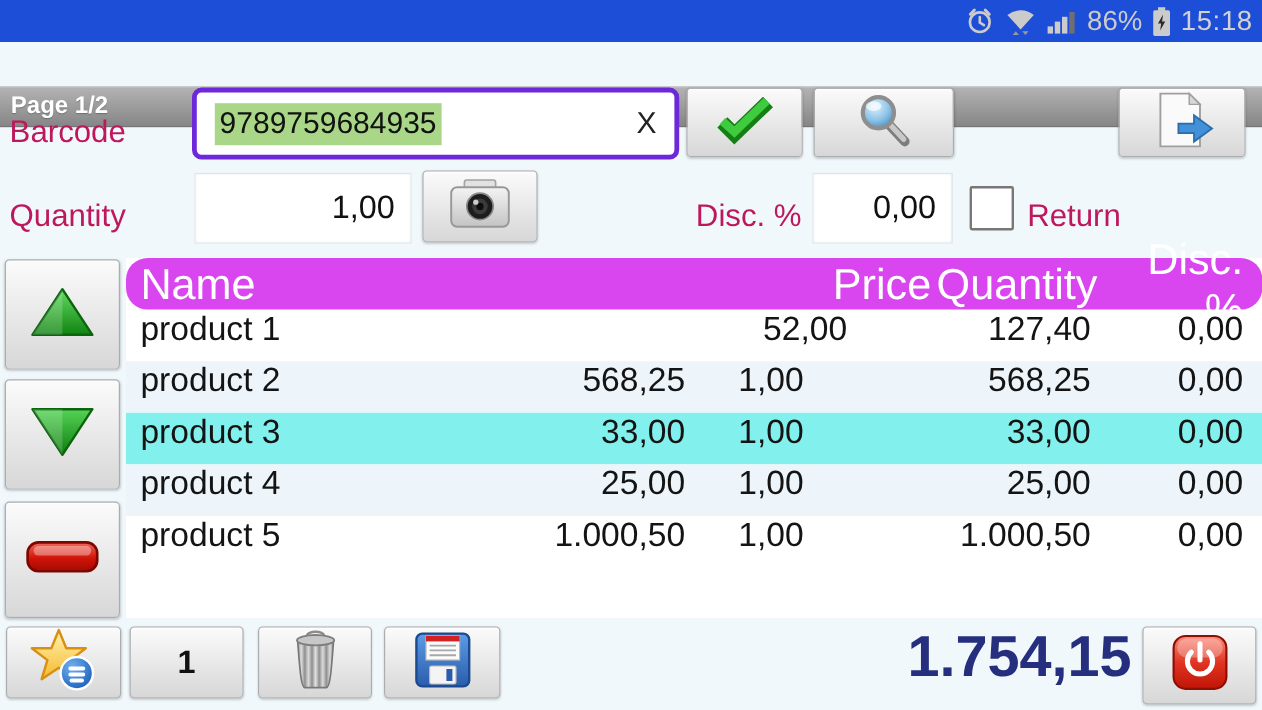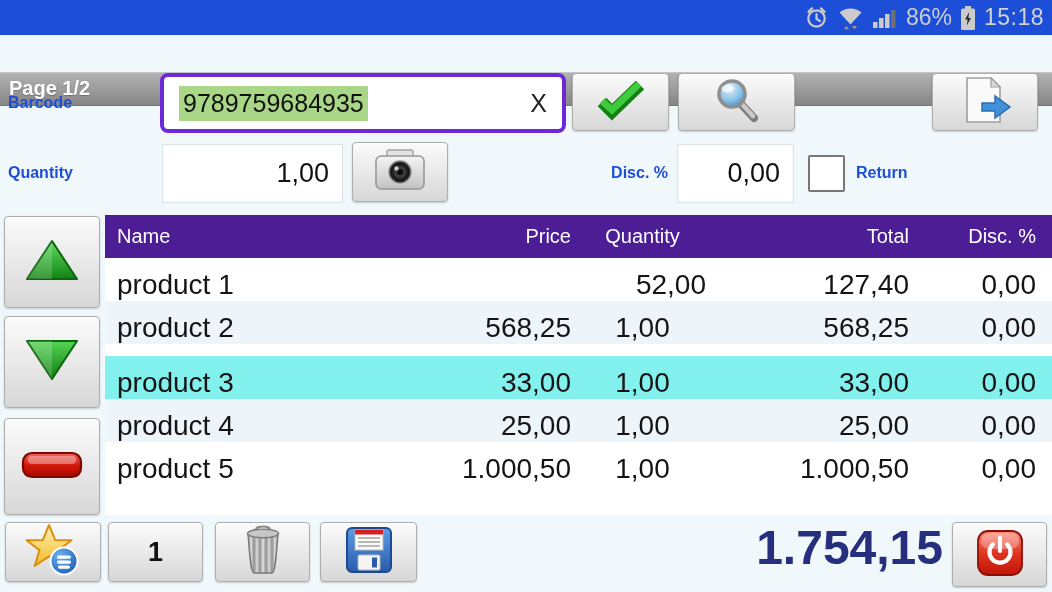--- a/index.html
+++ b/index.html
@@ -13,44 +13,44 @@
     color:#cbcbcb; font-size:23px; }
   .status-bar svg { display:block; }
   .status-time { color:#d2d2d2; letter-spacing:0.5px; }
 
   
   .page-bar { position:absolute; top:35px; left:0; width:1052px; height:34px;
     background:linear-gradient(#b4b4b4,#868686); border-bottom:1px solid #757575;
     box-shadow:inset 0 1px 0 #c6c6c6; display:flex; align-items:center; padding-left:9px;margin-top:37px; }
   .page-bar span { color:#fff; font-weight:bold; font-size:20px; text-shadow:0 1px 1px rgba(0,0,0,.25); }
 
-  .label { position:absolute; font-weight:bold; font-size:16px; color:#1d4ed8; }
+  .label { position:absolute; font-weight:normal; font-size:26px; color:#be185d; }
 
   .btn { position:absolute; background:linear-gradient(#fbfbfb,#d7d7d7); border:1px solid #adadad;
     border-radius:4px; box-shadow:0 1px 2px rgba(0,0,0,.18), inset 0 1px 0 #fff;
     display:flex; align-items:center; justify-content:center; cursor:pointer; }
 
   
   .barcode-input { position:absolute; left:160px; top:73px; width:406px; height:60px; background:#fff;
     border:4px solid #6d28d9; border-radius:8px; display:flex; align-items:center; padding:0 15px; }
   .barcode-value { font-size:25px; color:#111; background:#a9d687; padding:3px 4px; }
   .barcode-clear { margin-left:auto; font-size:25px; color:#222; cursor:pointer; }
 
   
   .field { position:absolute; background:#fff; border:1px solid #dde4e8; box-shadow:inset 0 0 2px rgba(0,0,0,.08);
     font-size:27px; color:#111; text-align:right; padding-right:13px; font-family:"Liberation Sans",sans-serif; }
   .checkbox { position:absolute; left:808px; top:155px; width:37px; height:37px; background:#fff;
     border:2px solid #777; border-radius:2px; cursor:pointer; }
 
   
   .table { position:absolute; left:105px; top:215px; width:947px; height:300px; background:#fff; }
-  .thead { display:flex; height:43px; background:#4c1d95; color:#fff; font-size:20px; align-items:center; }
-  .trow { display:flex; height:43px; font-size:28px; color:#141414; align-items:flex-end; cursor:pointer; }
+  .thead { display:flex; height:43px; background:#d946ef; color:#fff; font-size:36px; align-items:center;border-radius:18px; }
+  .trow { display:flex; height:43px; font-size:28px; color:#141414; align-items:flex-start; cursor:pointer; }
   .trow.alt { background:#edf5fb; }
-  .trow.selected { background:#82f0ec;margin-top:12px; }
+  .trow.selected { background:#82f0ec; }
   .c-name  { flex:1; text-align:left; padding-left:12px; white-space:nowrap; overflow:hidden; }
   .c-price { width:190px; text-align:right; padding-right:4px; }
   .c-qty   { width:135px; text-align:center; }
   .c-total { width:205px; text-align:right; padding-right:6px; }
   .c-disc  { width:137px; text-align:right; padding-right:16px; }
 
   
   .total { position:absolute; top:520px; right:109px; font-size:48px; font-weight:bold; color:#252f7d; }
   .page-count { font-size:27px; font-weight:bold; color:#111; }
 </style>
@@ -207,21 +207,20 @@
         <rect x="7" y="5" width="48" height="8" rx="4" fill="#ffffff" opacity="0.35"></rect>
       </svg>
     </span>
   </div>
 
   <div class="table">
     <div class="thead">
       <div class="c-name">Name</div>
       <div class="c-price">Price</div>
       <div class="c-qty">Quantity</div>
-      <div class="c-total">Total</div>
       <div class="c-disc">Disc. %</div>
     </div>
     <div class="trow">
       <div class="c-name">product 1</div>
       <div class="c-price">52,00</div>
       <div class="c-total">127,40</div>
       <div class="c-disc">0,00</div>
     </div>
     <div class="trow alt">
       <div class="c-name">product 2</div>

